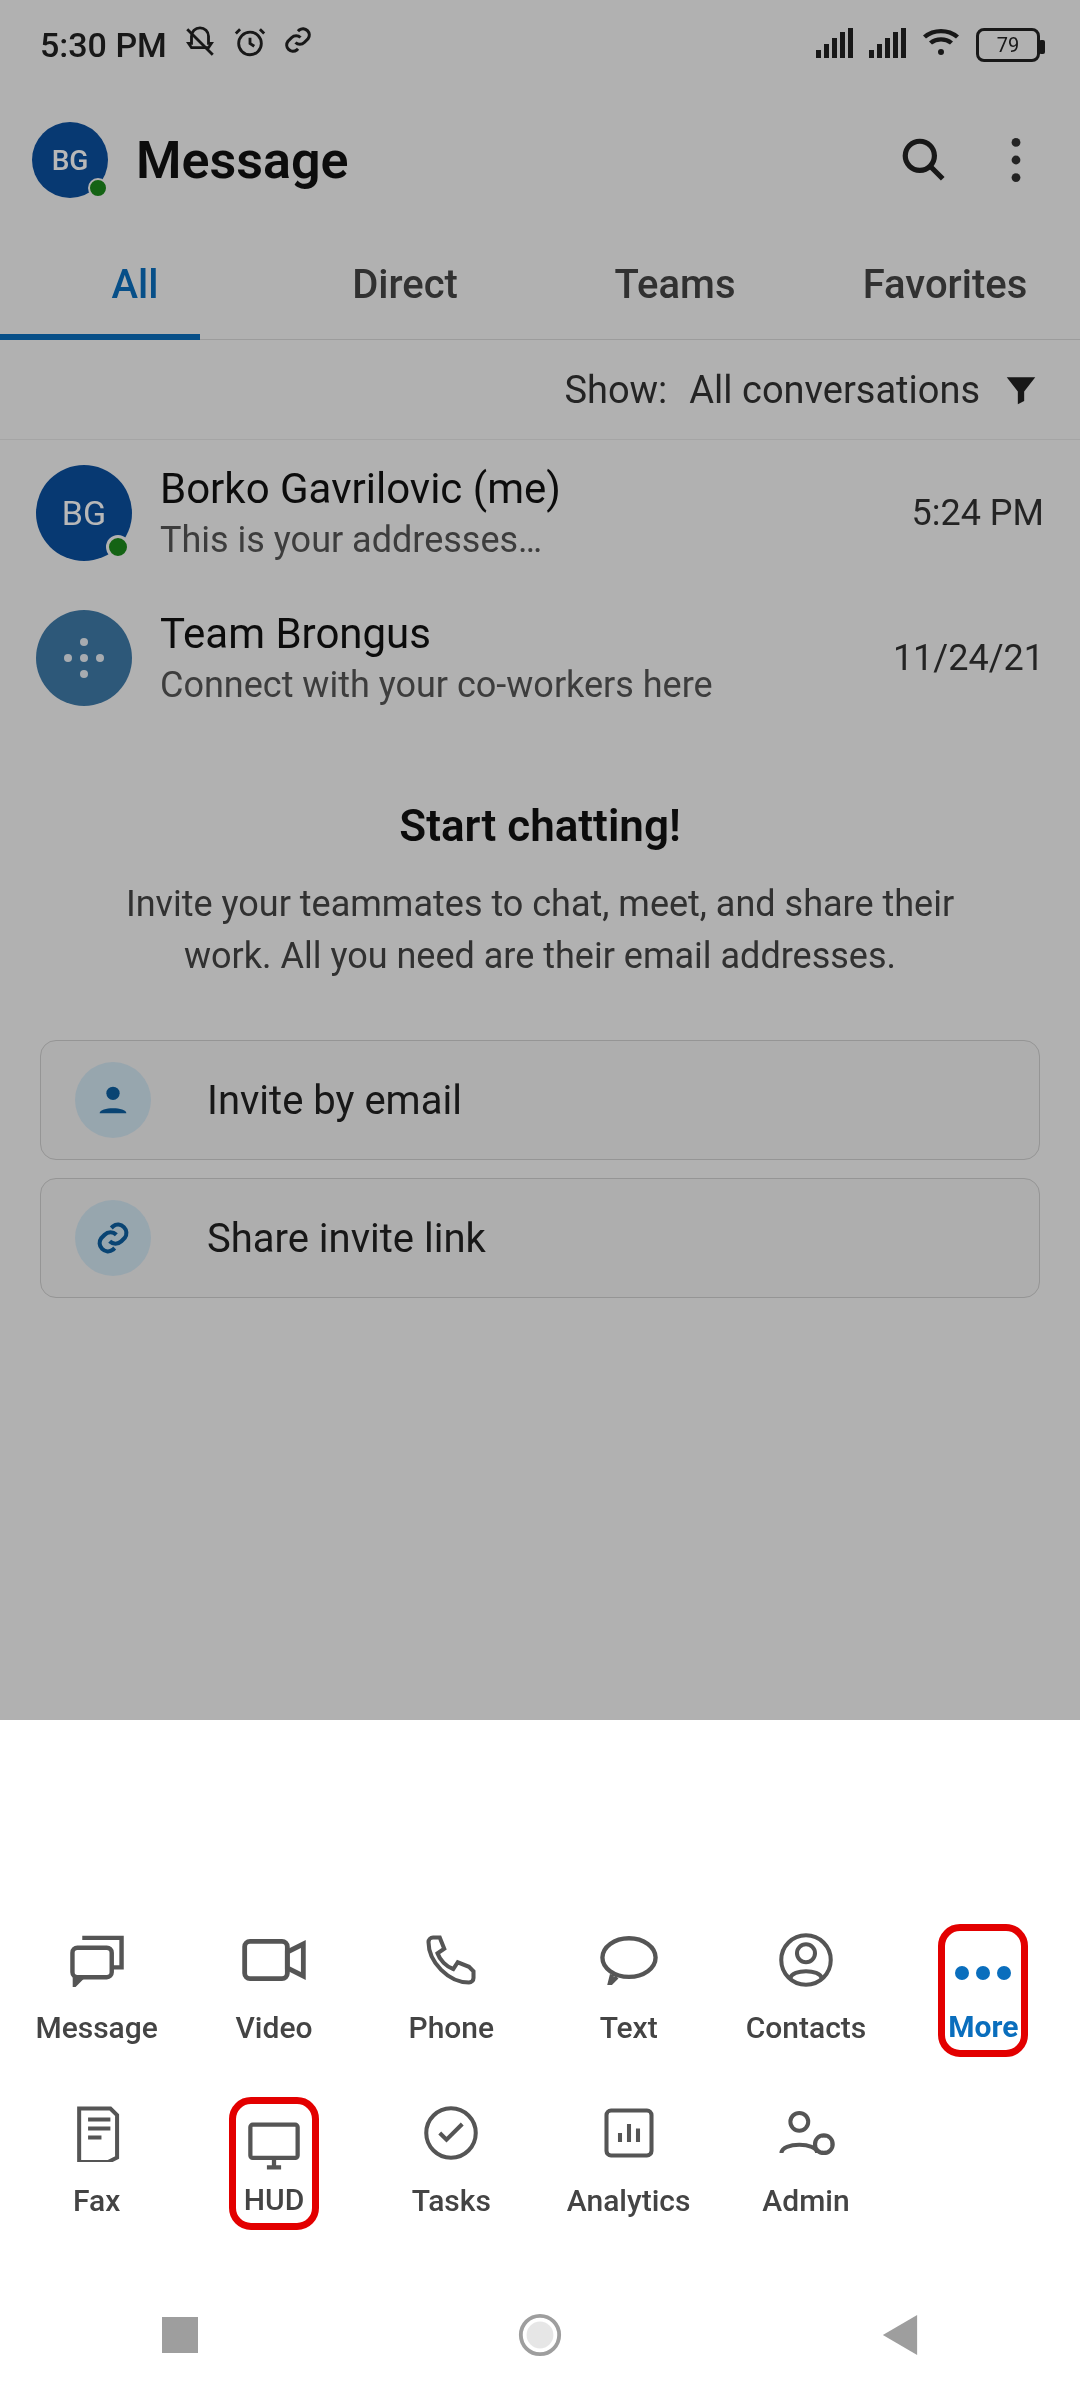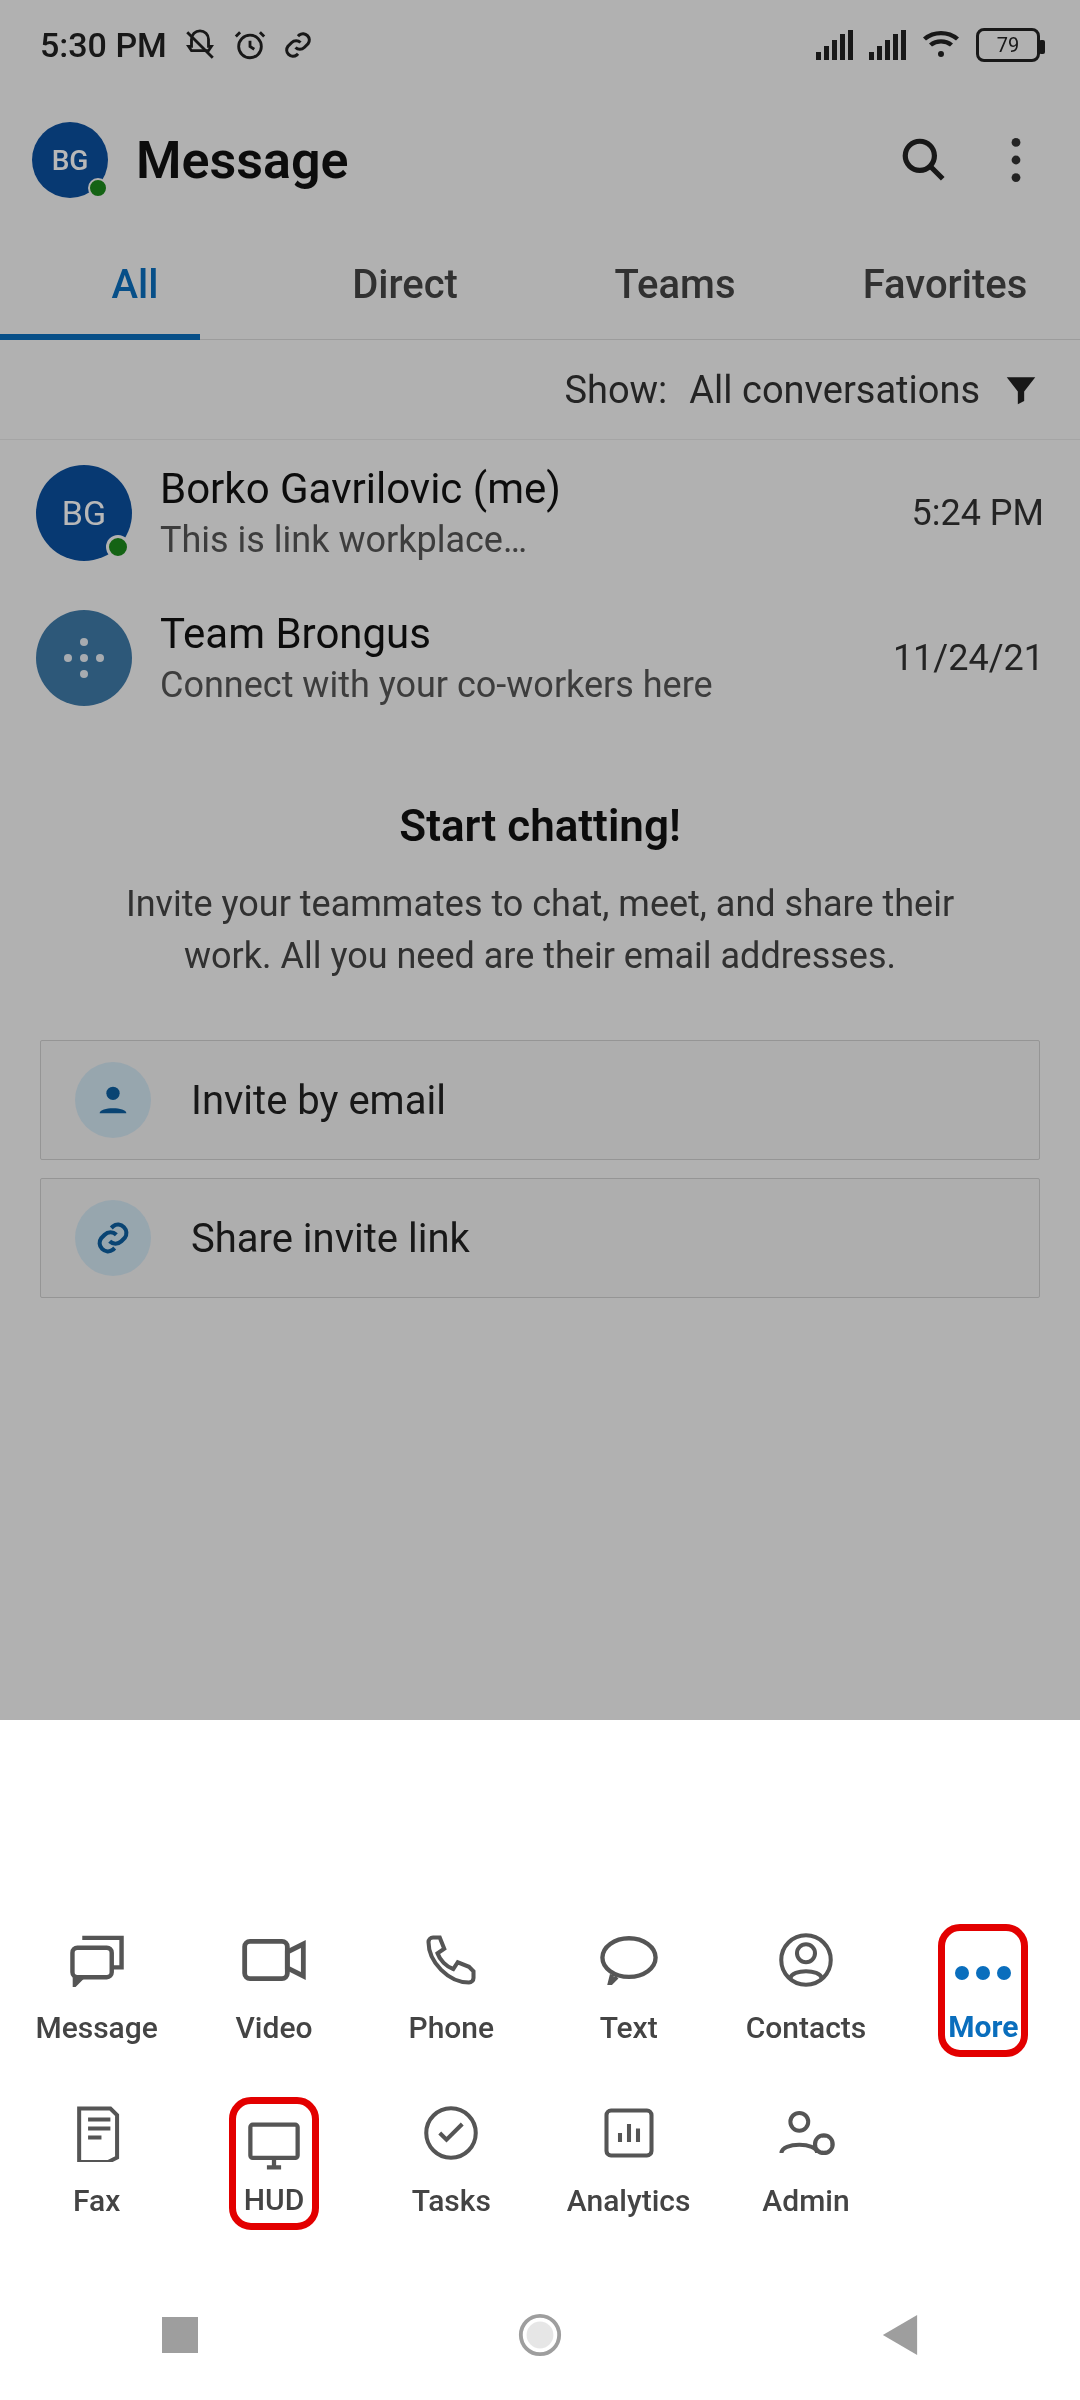--- a/index.html
+++ b/index.html
@@ -1,20 +1,20 @@
 <!DOCTYPE html>
 <html><head>
 <meta charset="utf-8">
 <style>
   * { box-sizing: border-box; margin: 0; padding: 0; }
   html, body { width: 1080px; height: 2400px; font-family: -apple-system, Roboto, Arial, sans-serif; background: #fff; }
   .dimmed { position: relative; background: #f5f5f5; }
   .dim-overlay { position: absolute; inset: 0; background: rgba(0,0,0,0.28); z-index: 500; pointer-events: none; }
   .status-bar { height: 90px; display: flex; align-items: center; justify-content: space-between; padding: 0 40px; font-size: 34px; color: #222; }
-  .status-left, .status-right { display: flex; align-items: center; gap: 16px; }
+  .status-left, .status-right { display: flex; gap: 16px; }
   .status-left span:first-child { font-weight: 500; }
   .app-bar { height: 140px; display: flex; align-items: center; padding: 0 32px; gap: 28px; }
   .avatar { width: 76px; height: 76px; border-radius: 50%; background: #0b4f9e; display:flex; align-items:center; justify-content:center; color:#fff; font-size:28px; font-weight:500; position:relative; }
   .avatar .presence { position:absolute; width:20px; height:20px; background:#1c8a1c; border-radius:50%; right:0; bottom:0; border:2px solid #f5f5f5;}
   .app-title { font-size: 52px; font-weight: 600; color:#111; flex:1; }
   .icon-btn { width:64px; height:64px; display:flex; align-items:center; justify-content:center; color:#222; }
   .tabs { display:flex; height:110px; border-bottom:1px solid #d8d8d8; }
   .tab { flex:1; display:flex; align-items:center; justify-content:center; font-size:40px; color:#444; font-weight:500;}
   .tab.active { color:#0a6ebd; position:relative; }
   .tab.active::after { content:""; position:absolute; bottom:-1px; left:0; width:200px; height:6px; background:#0a6ebd; }
@@ -27,21 +27,21 @@
   .dots-circle { display:grid; grid-template-columns:repeat(3,8px); grid-template-rows:repeat(3,8px); gap:8px; }
   .dots-circle span { width:8px; height:8px; background:#e8eef4; border-radius:50%; }
   .dots-circle span.hide{ visibility:hidden; }
   .conv-body { flex:1; }
   .conv-name { font-size:42px; color:#111; margin-bottom:6px; }
   .conv-snippet { font-size:36px; color:#555; }
   .conv-time { font-size:36px; color:#333; }
   .empty-block { padding:70px 80px 40px; text-align:center; }
   .empty-title { font-size:44px; font-weight:600; color:#111; margin-bottom:26px; }
   .empty-desc { font-size:36px; color:#444; line-height:1.45; }
-  .invite-card { margin:18px 40px; height:120px; border:1px solid #cfcfcf; border-radius:2px; display:flex; align-items:center; padding:0 34px; gap:40px; background:#eeeeee80;}
+  .invite-card { margin:18px 40px; height:120px; border:1px solid #cfcfcf; border-radius:16px; display:flex; align-items:center; padding:0 34px; gap:56px; background:#eeeeee80;}
   .invite-icon { width:76px; height:76px; border-radius:50%; background:#d2e6f1; display:flex; align-items:center; justify-content:center; color:#0d5fa0;}
   .invite-label { font-size:40px; color:#222; }
   .filler { height:230px; }
   
   .sheet { position:absolute; left:0; right:0; bottom:0; background:#fff; z-index:600; }
   .nav-grid { display:grid; grid-template-columns:repeat(6,1fr); padding:28px 8px 14px; }
   .nav-item { display:flex; flex-direction:column; align-items:center; gap:14px; padding:10px 4px;}
   .nav-icon { width:72px; height:72px; display:flex; align-items:center; justify-content:center; color:#555;}
   .nav-item.active .nav-icon { color:#0a6ebd;}
   .nav-label { font-size:30px; color:#444; font-weight:500;}
@@ -146,21 +146,21 @@
     </span>
   </div>
 
   <div class="conv">
     <div class="avatar-lg">
       <span>BG</span>
       <span class="presence"></span>
     </div>
     <div class="conv-body">
       <div class="conv-name">Borko Gavrilovic (me)</div>
-      <div class="conv-snippet">This is link workplace…</div>
+      <div class="conv-snippet">This is your addresses…</div>
     </div>
     <div class="conv-time">5:24 PM</div>
   </div>
 
   <div class="conv">
     <div class="avatar-team">
       <div class="dots-circle">
         <span class="hide"></span>
           <span></span>
           <span class="hide"></span>

